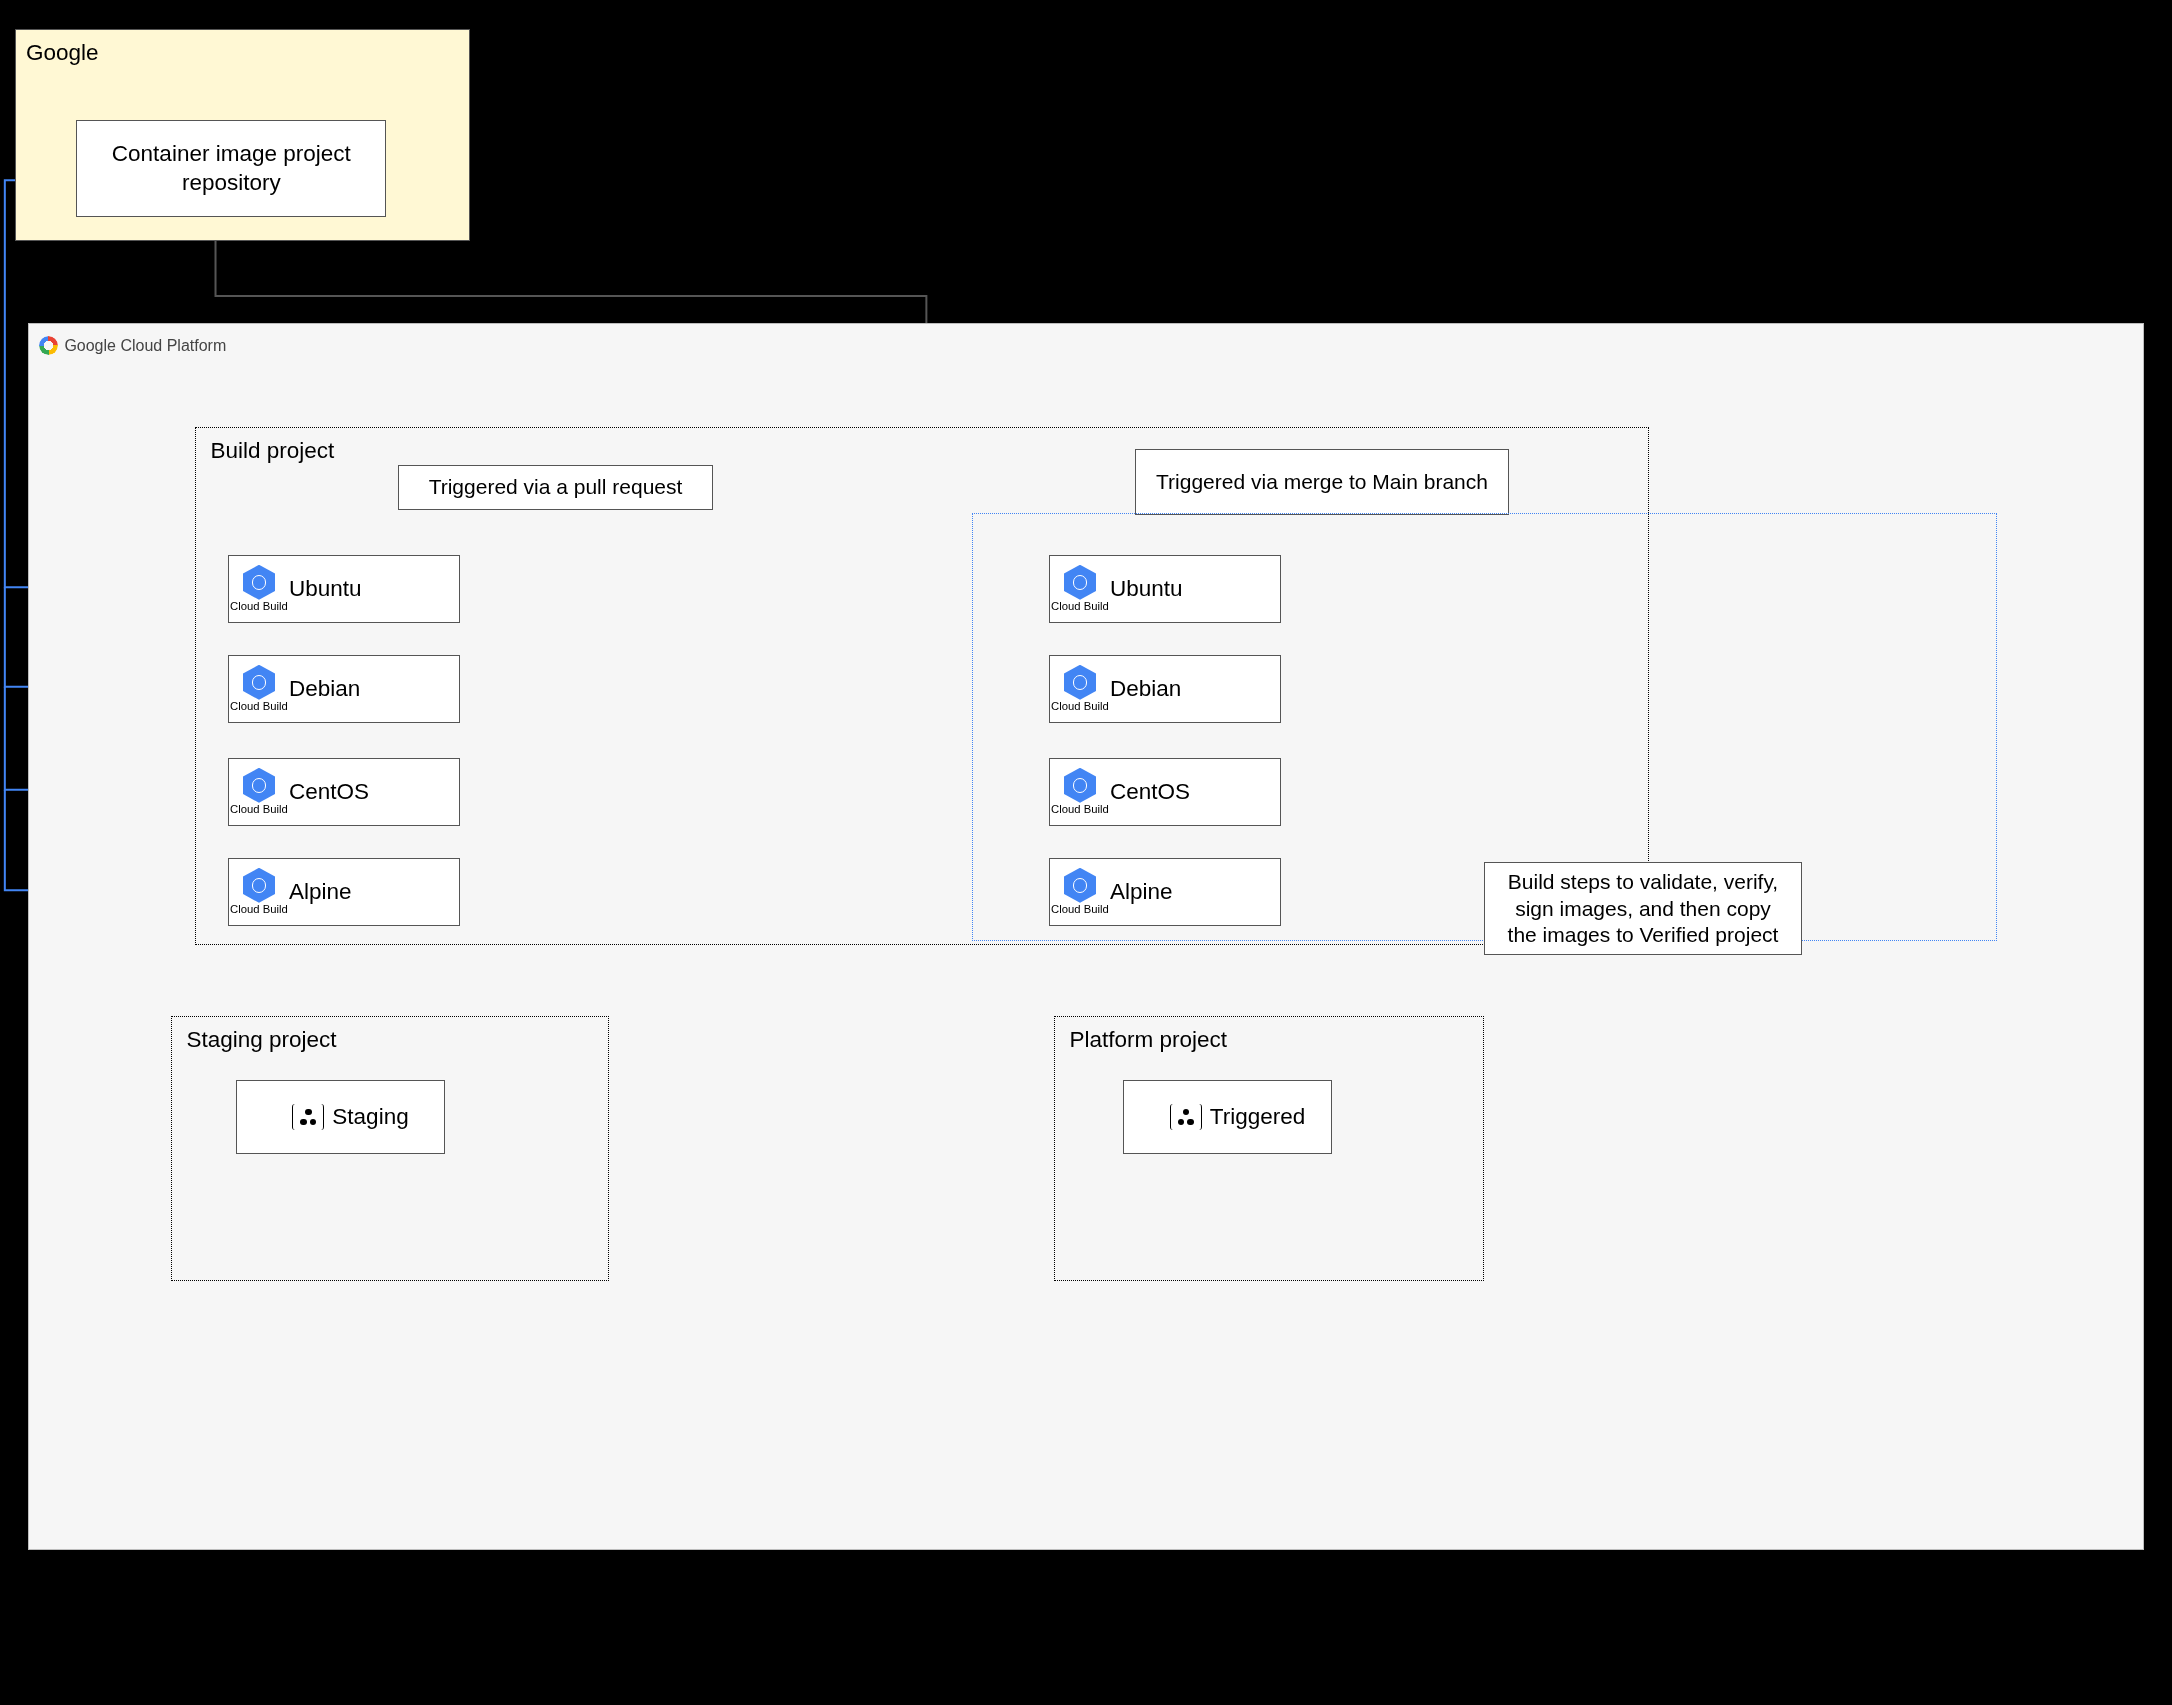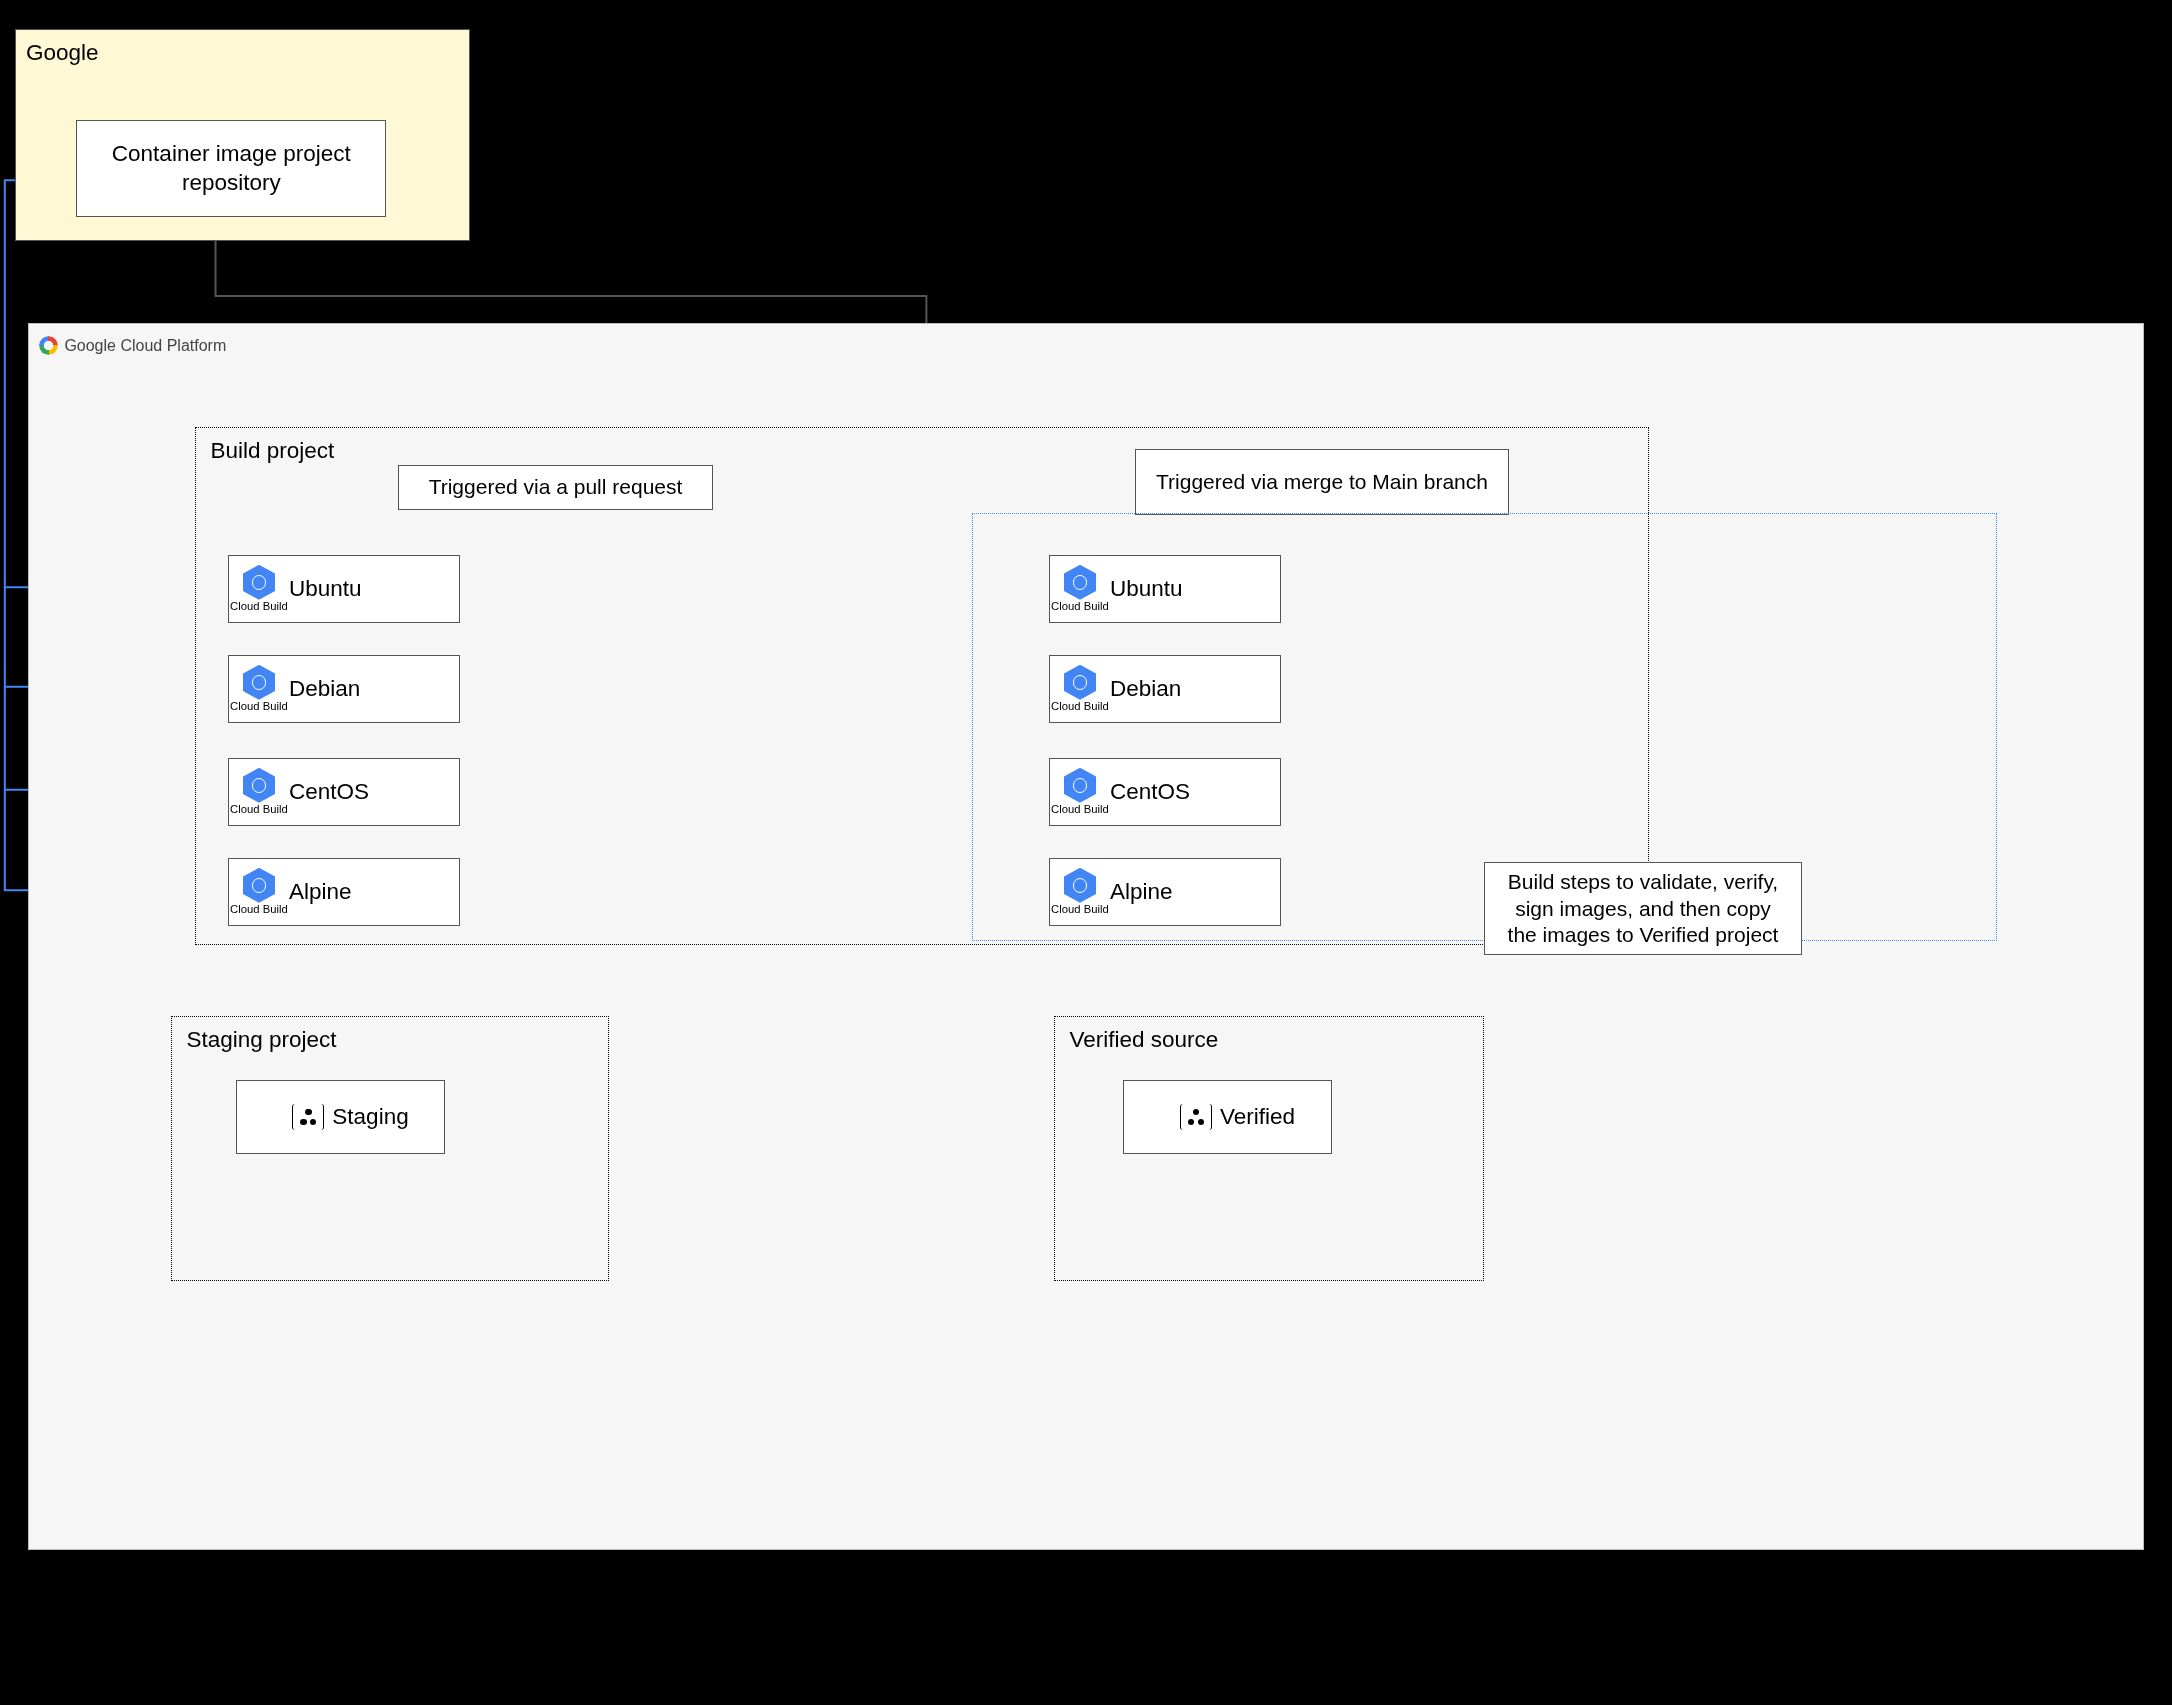--- a/index.html
+++ b/index.html
@@ -427,29 +427,29 @@
               <span></span>
               <span></span>
               <span></span>
             </div>
         </div>
         <span class="registry-label">Staging</span>
       </div>
     </div>
 
     <div class="dotted-proj verified-project">
-      <div class="proj-label">Verified source</div>
+      <div class="proj-label">Platform project</div>
       <div class="registry-box">
         <div class="registry-icon">
           <div class="registry-dots">
               <span></span>
               <span></span>
               <span></span>
             </div>
         </div>
-        <span class="registry-label">Verified</span>
+        <span class="registry-label">Triggered</span>
       </div>
     </div>
 
   </div>
 
 </div>
 
 
 </body></html>

